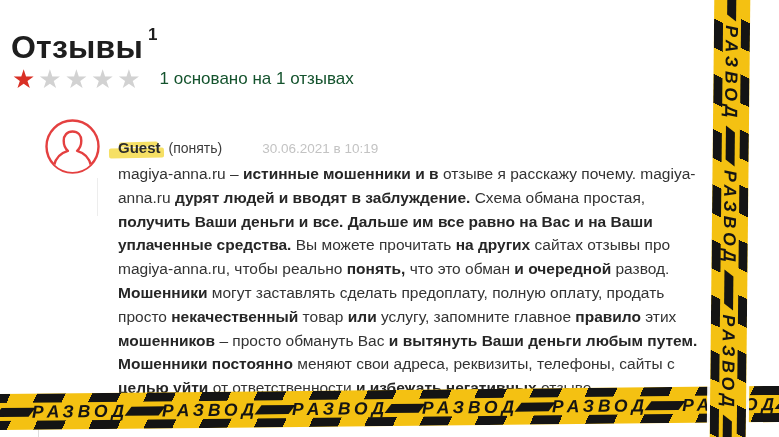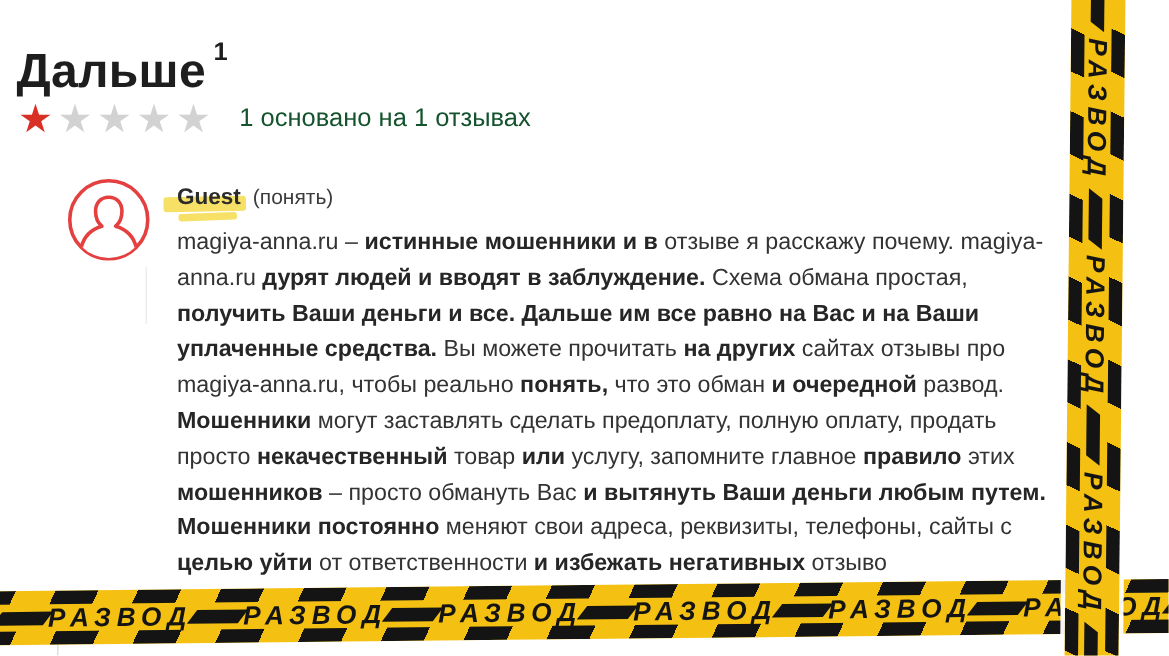--- a/index.html
+++ b/index.html
@@ -19,21 +19,21 @@
   .summary{position:absolute;left:12px;top:66px;display:flex;align-items:center;}
   .summary .stars{font-size:26px;letter-spacing:3px;line-height:1;}
   .star{color:#D2D2D2;}
   .summary .star.on{color:#D93025;}
   .summary .caption{margin-left:16px;font-size:17px;color:#14532d;}
   
   .avatar{position:absolute;left:44px;top:118px;width:57px;height:57px;}
   .vline-a{position:absolute;left:38px;top:400px;width:1px;height:37px;background:#dddddd;z-index:1;}
   .vline-b{position:absolute;left:97px;top:178px;width:1px;height:38px;background:#ededed;z-index:1;}
   .review-content{position:absolute;left:118px;top:118px;width:592px;}
-  .review-head{display:flex;align-items:center;height:26px;}
+  .review-head{display:flex;align-items:flex-end;height:26px;margin-top:12px;}
   .author{position:relative;font-size:15px;font-weight:bold;color:#2b2b2b;z-index:2;}
   .author::before{
     content:"";position:absolute;left:-9px;right:-3px;top:52%;height:10px;
     background:#F6E065;border-radius:2px;transform:rotate(-1.2deg);z-index:-1;
   }
   .author-mark{position:absolute;left:119px;top:142px;width:39px;height:5px;background:#F6E065;border-radius:2px;transform:rotate(-2deg);z-index:1;}
   .author-role{margin-left:8px;font-size:14px;color:#3c3c3c;}
   .review-date{margin-left:40px;font-size:13.5px;color:#c3c3c3;}
   .review-text{
     margin:6px 0 0 0;font-size:15.5px;line-height:23.8px;color:#333;
@@ -60,21 +60,21 @@
   .tape-sep{display:block;width:34px;height:9px;background:#141414;transform:skewX(-38deg);flex:none;}
   .tape-bottom{left:-8px;top:390px;width:800px;transform:rotate(-0.6deg);z-index:5;}
   .tape-right{
     left:490px;top:200px;width:480px;transform:rotate(90.6deg);z-index:6;
     box-shadow:0 -3px 0 rgba(255,255,255,.95),0 3px 0 rgba(255,255,255,.95);
   }
 </style>
 </head>
 <body>
 
-<h1 class="page-title"><span>Дальше</span><sup>1</sup></h1>
+<h1 class="page-title"><span>Отзывы</span><sup>1</sup></h1>
 
 <div class="summary">
   <span class="stars"><span class="star on">★</span><span class="star">★</span><span class="star">★</span><span class="star">★</span><span class="star">★</span></span>
   <span class="caption">1 основано на 1 отзывах</span>
 </div>
 
 <svg class="avatar" viewBox="0 0 57 57">
   <defs>
       <clipPath id="avclip">
         <circle cx="28.5" cy="28.5" r="25.5"></circle>
@@ -86,20 +86,21 @@
   </g>
 </svg>
 <div class="vline-a"></div>
 <div class="vline-b"></div>
 <div class="author-mark"></div>
 
 <div class="review-content">
   <div class="review-head">
     <span class="author">Guest</span>
     <span class="author-role">(понять)</span>
+    <span class="review-date">30.06.2021 в 10:19</span>
   </div>
   <p class="review-text"><span>magiya-anna.ru – </span><span class="b">истинные мошенники и в </span><span>отзыве я расскажу почему. magiya-anna.ru </span><span class="b">дурят людей и вводят в заблуждение. </span><span>Схема обмана простая, </span><span class="b">получить Ваши деньги и все. Дальше им все равно на Вас и на Ваши уплаченные средства. </span><span>Вы можете прочитать </span><span class="b">на других </span><span>сайтах отзывы про magiya-anna.ru, чтобы реально </span><span class="b">понять, </span><span>что это обман </span><span class="b">и очередной </span><span>развод. </span><span class="b">Мошенники </span><span>могут заставлять сделать предоплату, полную оплату, продать просто </span><span class="b">некачественный </span><span>товар </span><span class="b">или </span><span>услугу, запомните главное </span><span class="b">правило </span><span>этих </span><span class="b">мошенников </span><span>– просто обмануть Вас </span><span class="b">и вытянуть Ваши деньги любым путем. Мошенники постоянно </span><span>меняют свои адреса, реквизиты, телефоны, сайты с </span><span class="b">целью уйти </span><span>от ответственности </span><span class="b">и избежать негативных </span><span>отзыво</span></p>
   <div class="review-stars"><span class="star on">★</span><span class="star">★</span><span class="star">★</span><span class="star">★</span><span class="star">★</span></div>
 </div>
 
 <div class="tape tape-bottom">
     <i class="tape-sep"></i>
     <span class="tape-word">РАЗВОД</span>
     <i class="tape-sep"></i>
     <span class="tape-word">РАЗВОД</span>

